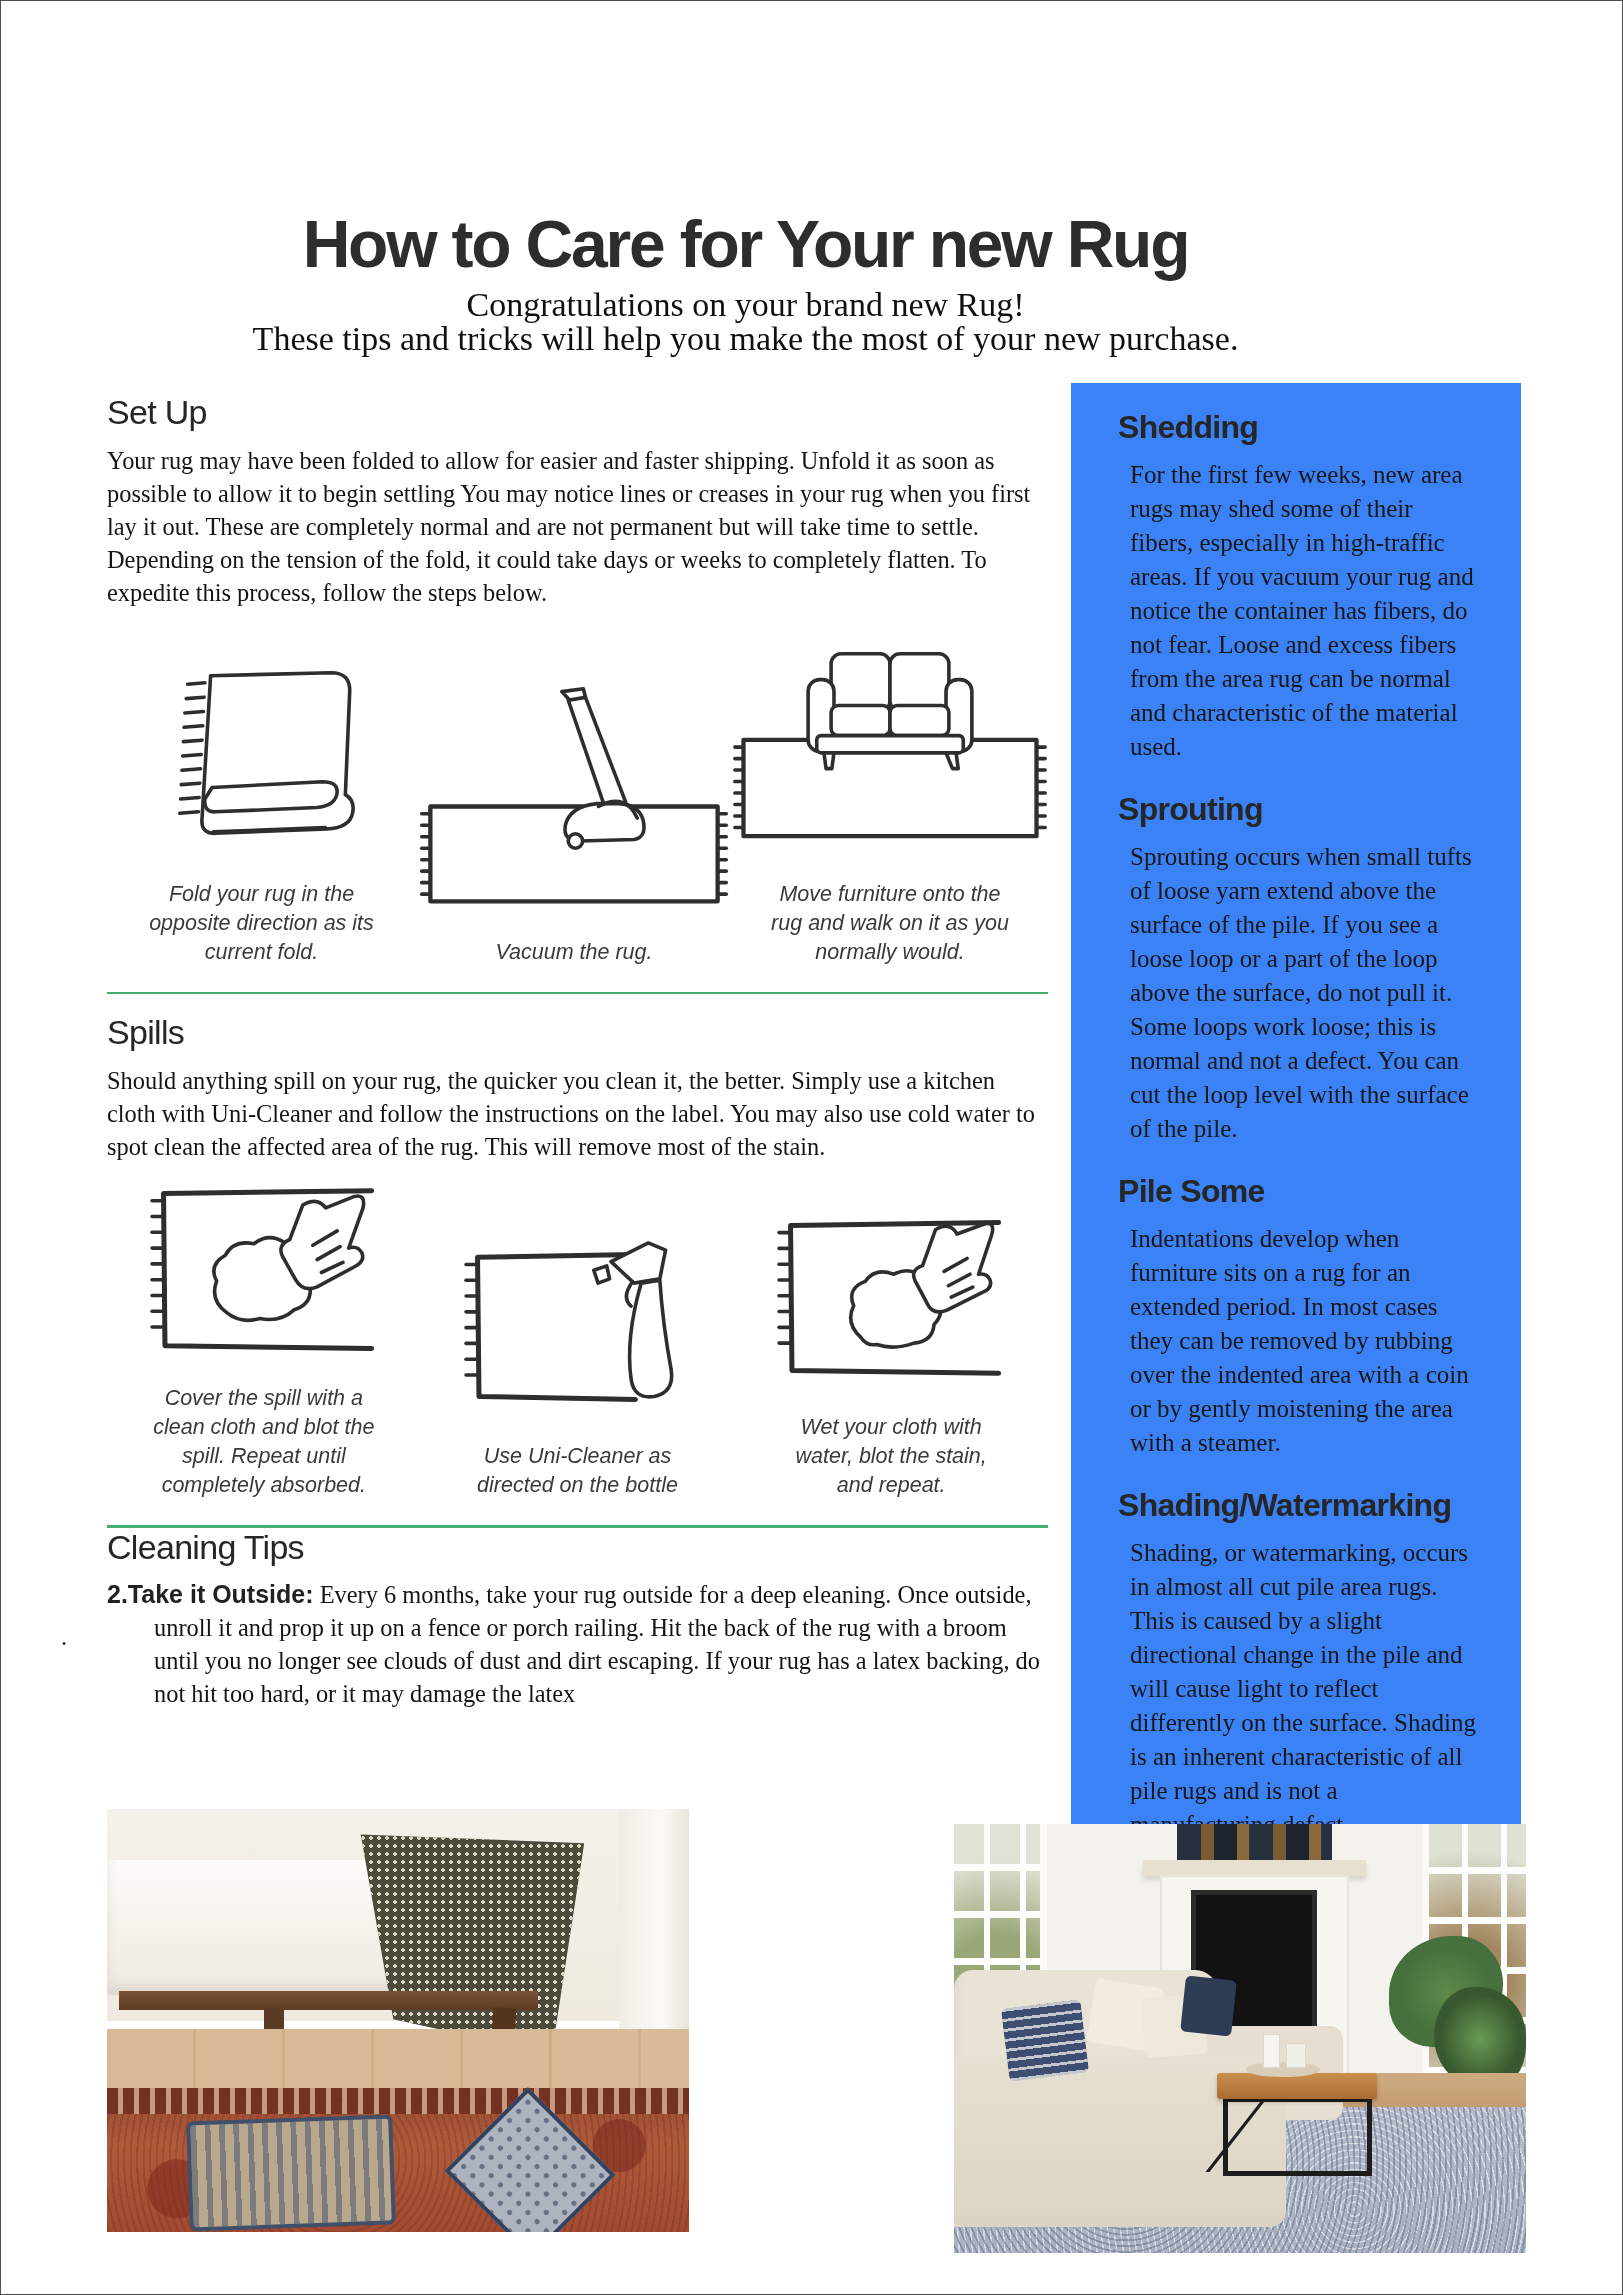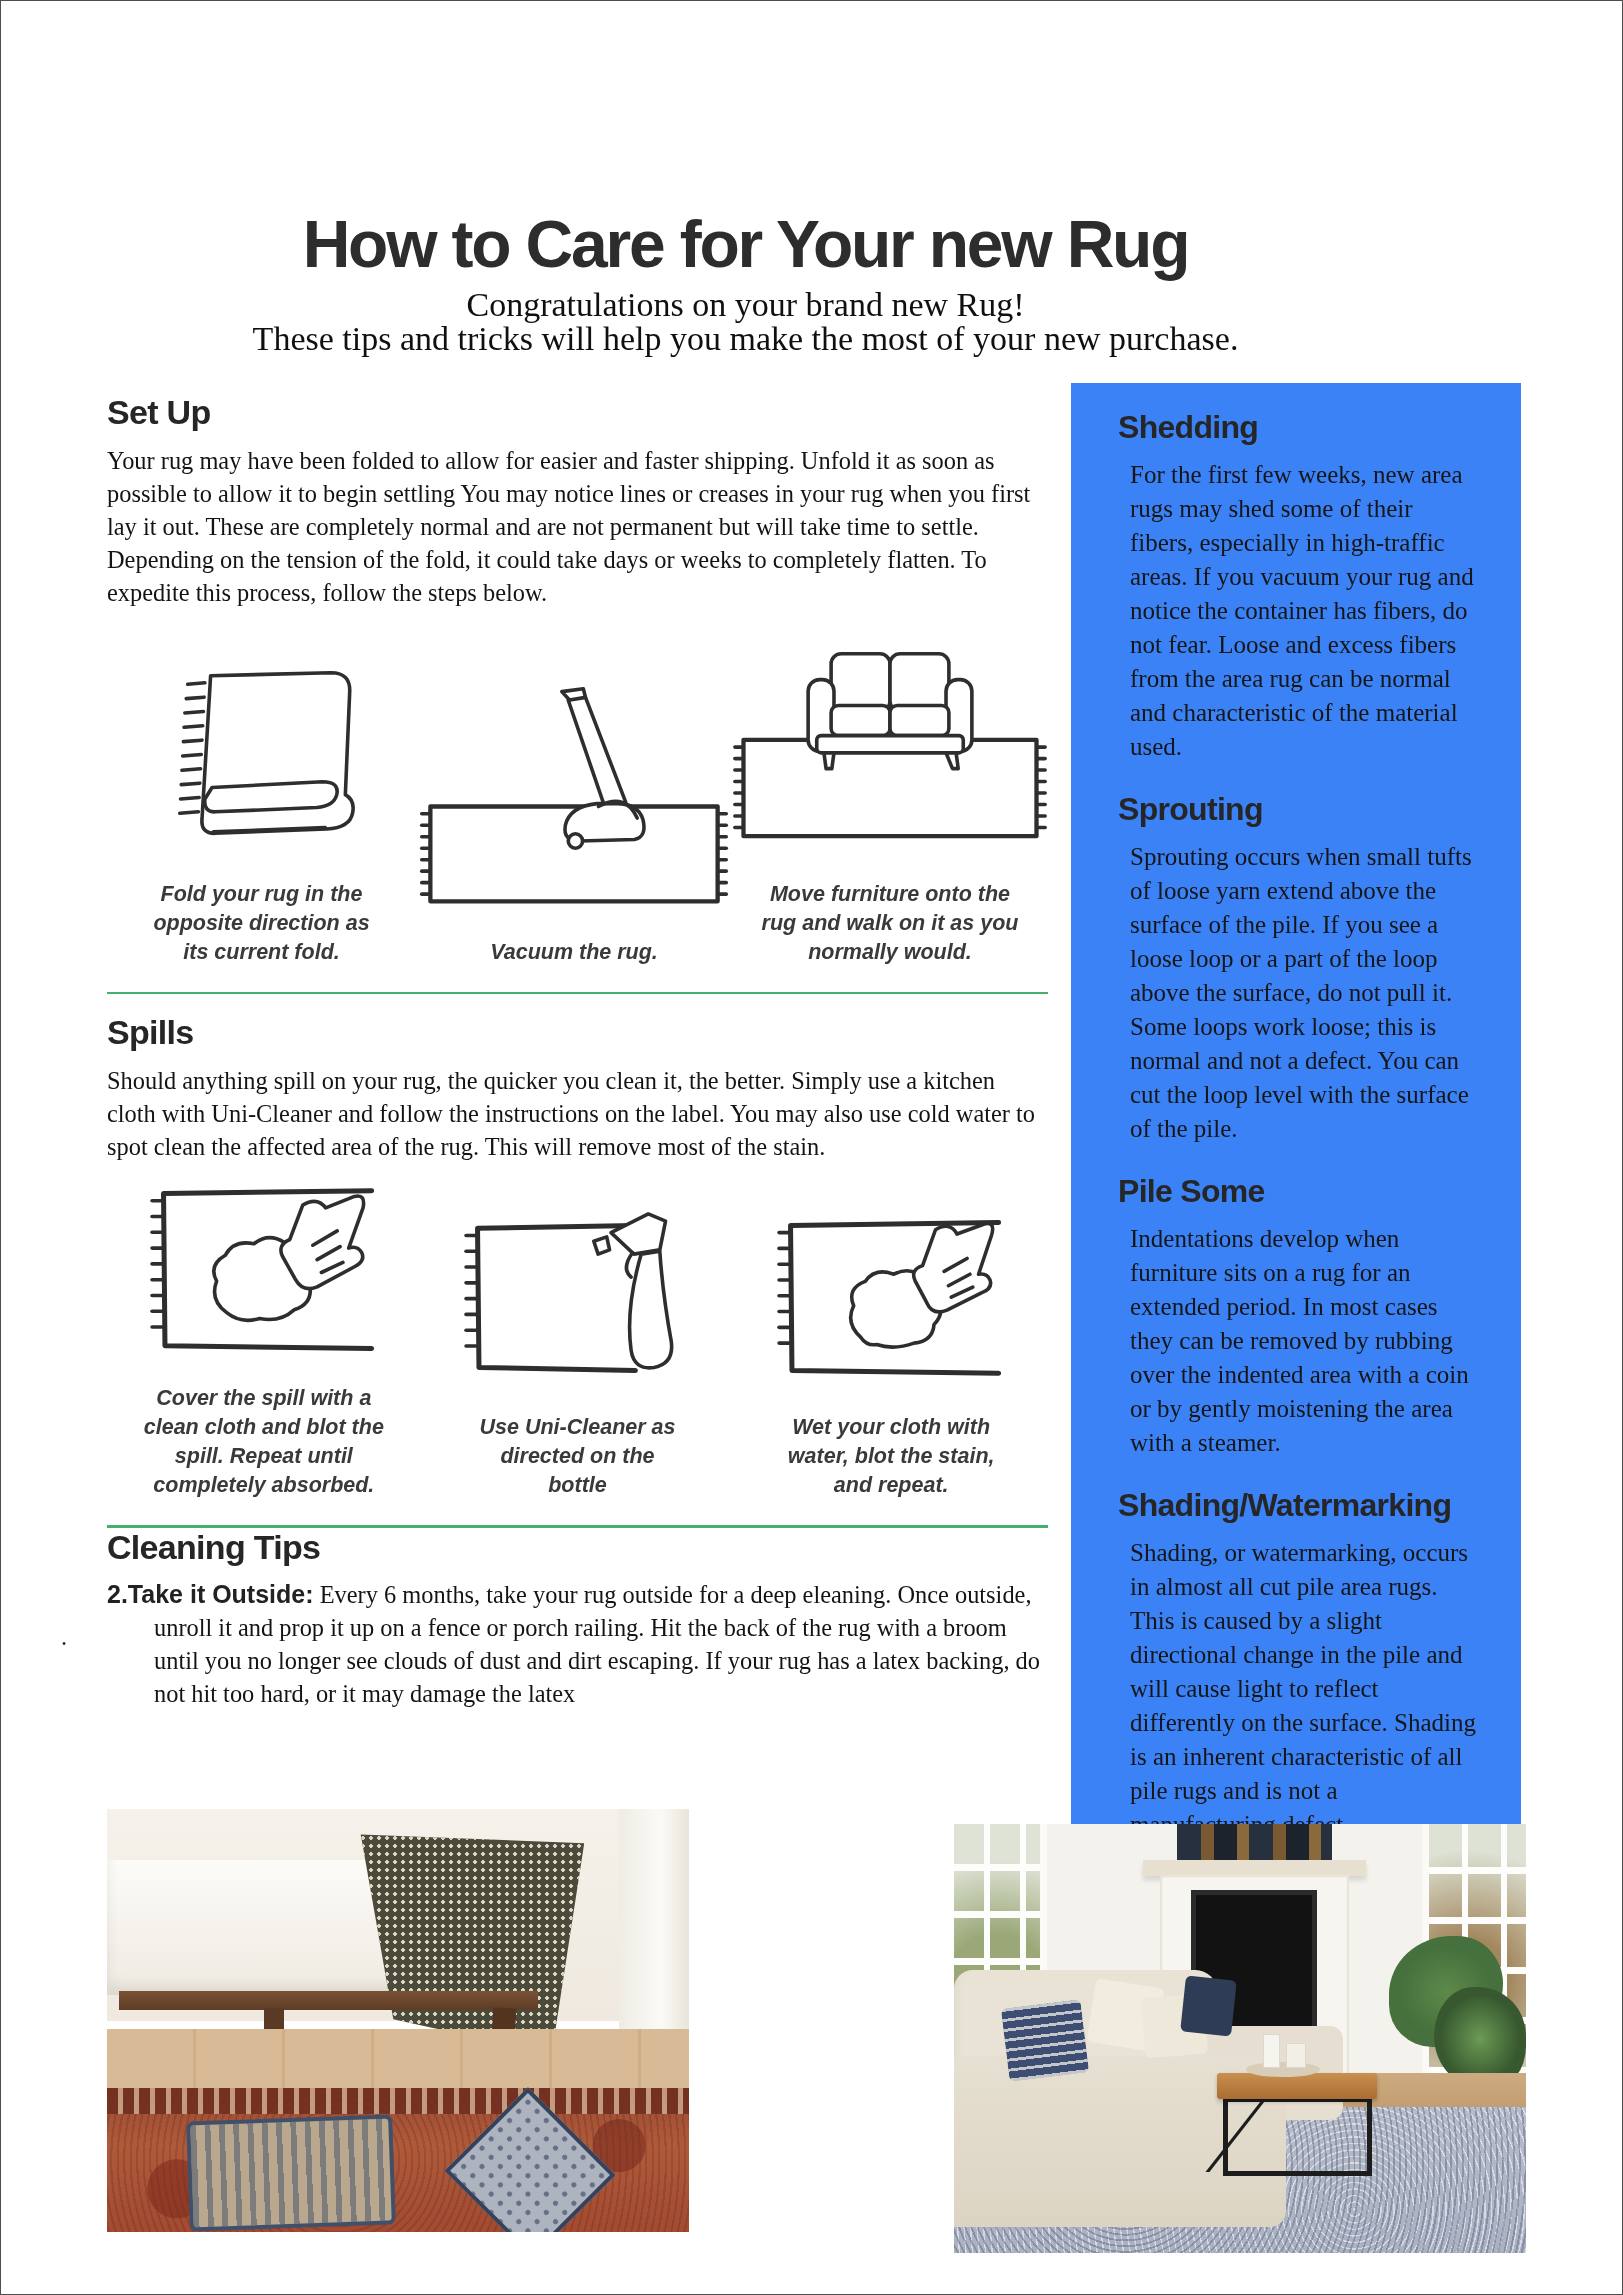--- a/index.html
+++ b/index.html
@@ -11,25 +11,25 @@
   
   .header{position:absolute; left:106px; top:199px; width:1277px; text-align:center;}
   .title{
     font-family:"Liberation Sans", sans-serif; font-weight:bold;
     font-size:66px; line-height:72px; letter-spacing:-2.2px; color:#2d2d2d; margin:8px;
   }
   .subtitle{font-size:34px; line-height:34px; color:#101010; margin-top:5.7px;}
   
   .leftcol{position:absolute; left:106px; top:392px; width:941px;}
   h2.sec{
-    font-family:"Liberation Sans", sans-serif; font-weight:bold;
+    font-family:"Liberation Sans", sans-serif; font-weight:normal;
     font-size:34px; line-height:39px; color:#262626; margin:0 0 11.5px 0; letter-spacing:-0.7px;
   }
   .body-text{font-size:24.4px; line-height:33px; margin:0;}
-  .steps{display:flex; width:100%; margin-top:16px; align-items:flex-end;font-weight:bold;}
+  .steps{display:flex; width:100%; margin-top:16px; align-items:flex-end;}
   .step{flex:1 1 0; text-align:center;}
   .fig{display:flex; justify-content:center; align-items:flex-end;}
   .caption{
     font-family:"Liberation Sans", sans-serif; font-style:italic;
     font-size:21.5px; line-height:29px; color:#3a3a3a; margin:18.7px auto 0 auto;
   }
   .divider{height:2.9px; background:#46ae6e; border:none; margin:24.4px 0 0 0;}
   .spills-block{margin-top:18.7px;}
   .tips-block{margin-top:0;}
   .tip{font-size:24.4px; line-height:33px; padding-left:47px; text-indent:-47px; margin:0 0 18.7px 0; position:relative;}

